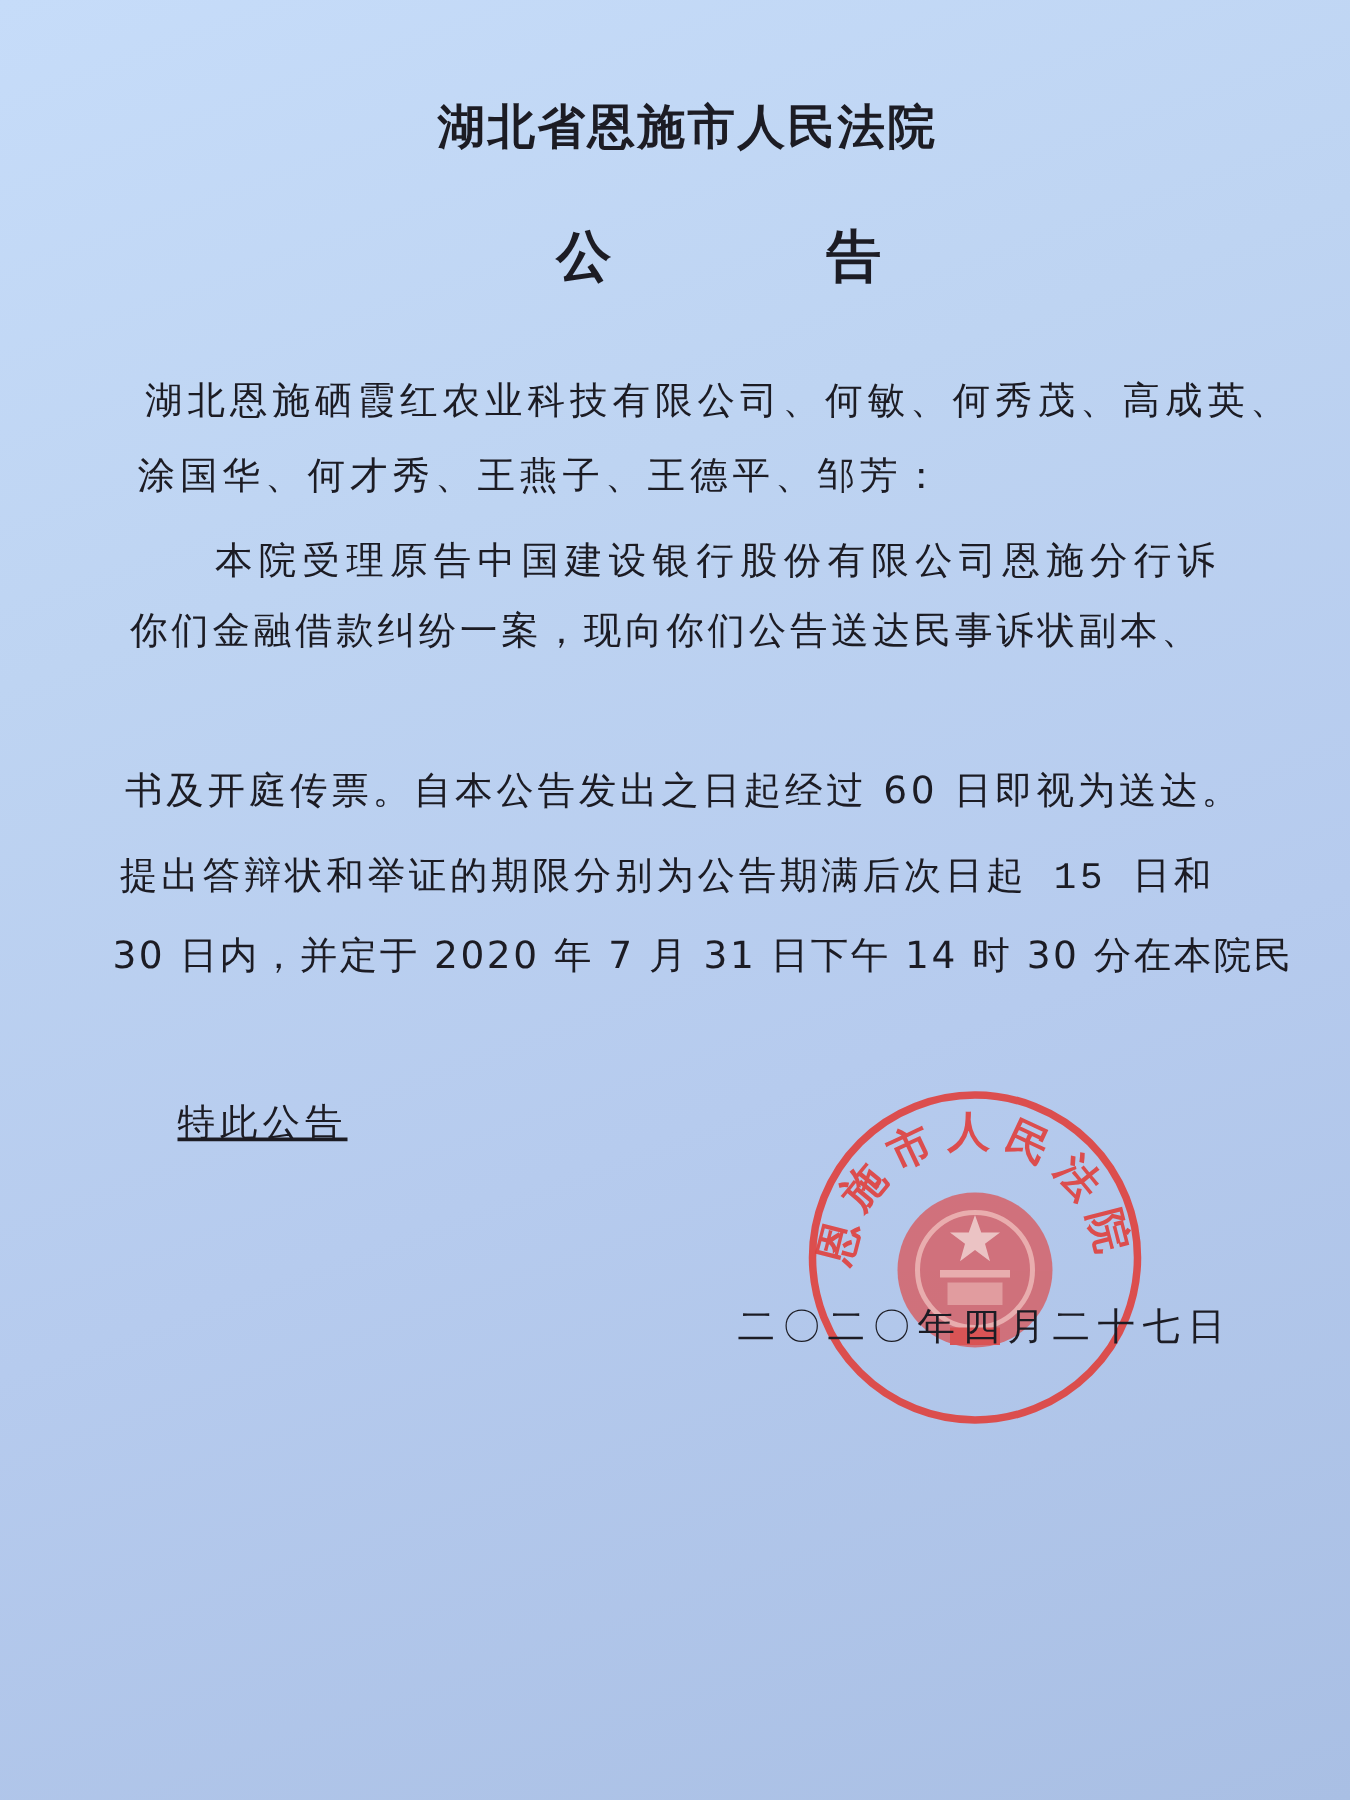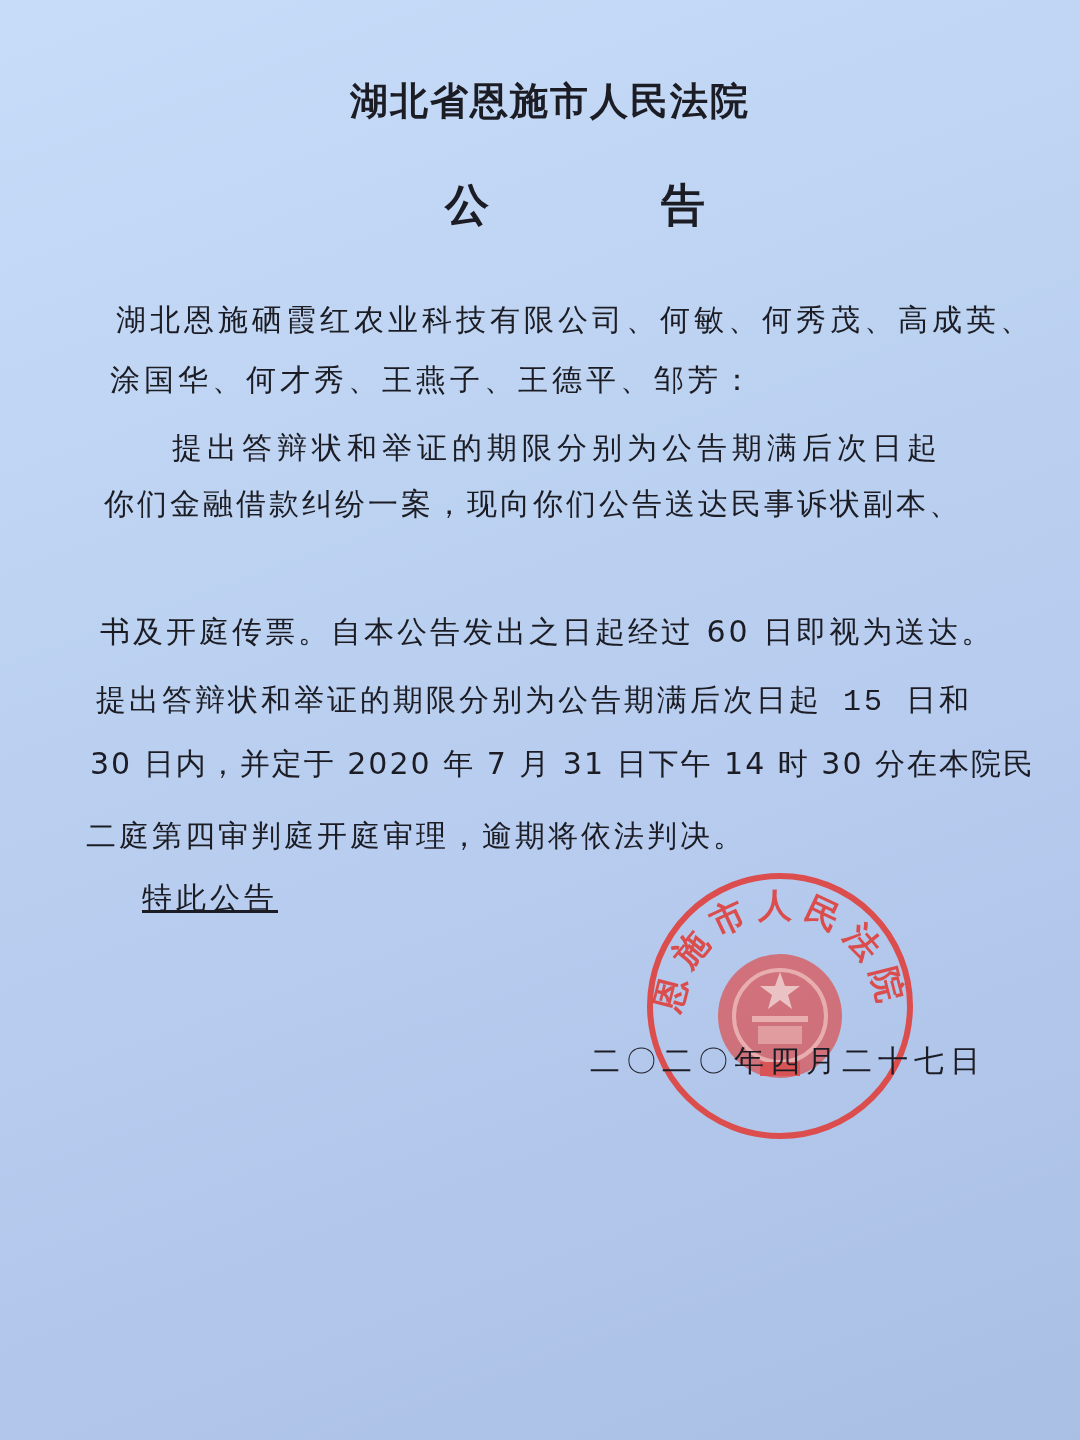--- a/index.html
+++ b/index.html
@@ -69,26 +69,25 @@
   <div class="court-name">湖北省恩施市人民法院</div>
 
   <div class="doc-title">
     <span>公</span>
     <span>告</span>
   </div>
 
   <div class="line" style="left:116px; top:284px;">湖北恩施硒霞红农业科技有限公司、何敏、何秀茂、高成英、</div>
   <div class="line" style="left:110px; top:344px;">涂国华、何才秀、王燕子、王德平、邹芳：</div>
 
-  <div class="line" style="left:172px; top:412px; letter-spacing:5px;">提出答辩状和举证的期限分别为公告期满后次日起</div>
+  <div class="line" style="left:172px; top:412px; letter-spacing:5px;">本院受理原告中国建设银行股份有限公司恩施分行诉</div>
   <div class="line" style="left:104px; top:468px; letter-spacing:3px;">你们金融借款纠纷一案，现向你们公告送达民事诉状副本、</div>
   <div class="line" style="left:100px; top:596px; letter-spacing:3px;">书及开庭传票。自本公告发出之日起经过 60 日即视为送达。</div>
   <div class="line" style="left:96px; top:664px; letter-spacing:3px;font-family:Liberation Mono, monospace;">提出答辩状和举证的期限分别为公告期满后次日起 15 日和</div>
   <div class="line" style="left:90px; top:728px; letter-spacing:2px;">30 日内，并定于 2020 年 7 月 31 日下午 14 时 30 分在本院民</div>
-  <div class="line" style="left:86px; top:800px; letter-spacing:3px;">二庭第四审判庭开庭审理，逾期将依法判决。</div>
 
   <div class="line" style="left:142px; top:862px;text-decoration:underline;">特此公告</div>
 
   <svg class="stamp" viewBox="0 0 280 280">
     <defs>
       <path id="sealArc" d="M 48 190 A 100 100 0 1 1 232 190" fill="none"></path>
     </defs>
     <circle cx="140" cy="140" r="130" fill="none" stroke="#e0403c" stroke-width="6" opacity="0.9"></circle>
     <text font-size="34" font-weight="bold" fill="#e0403c" opacity="0.9" letter-spacing="10" font-family="DejaVu Sans, sans-serif">
       <textPath href="#sealArc" startOffset="50%" text-anchor="middle">恩施市人民法院</textPath>

